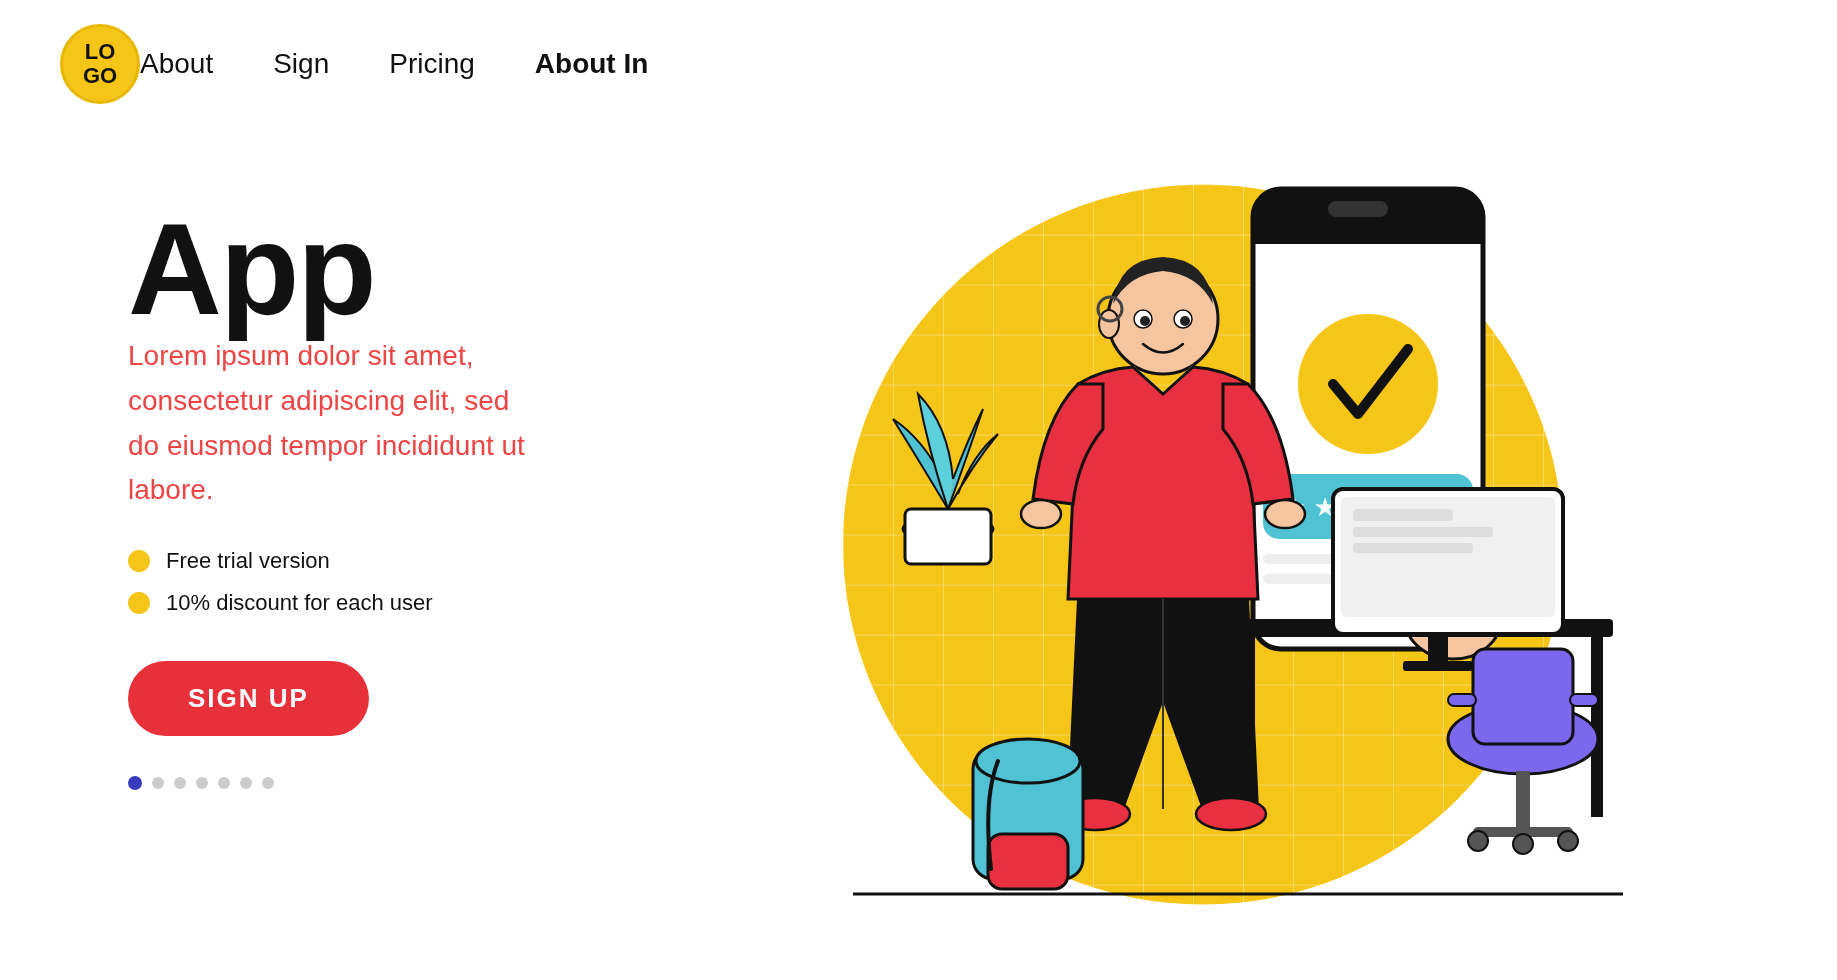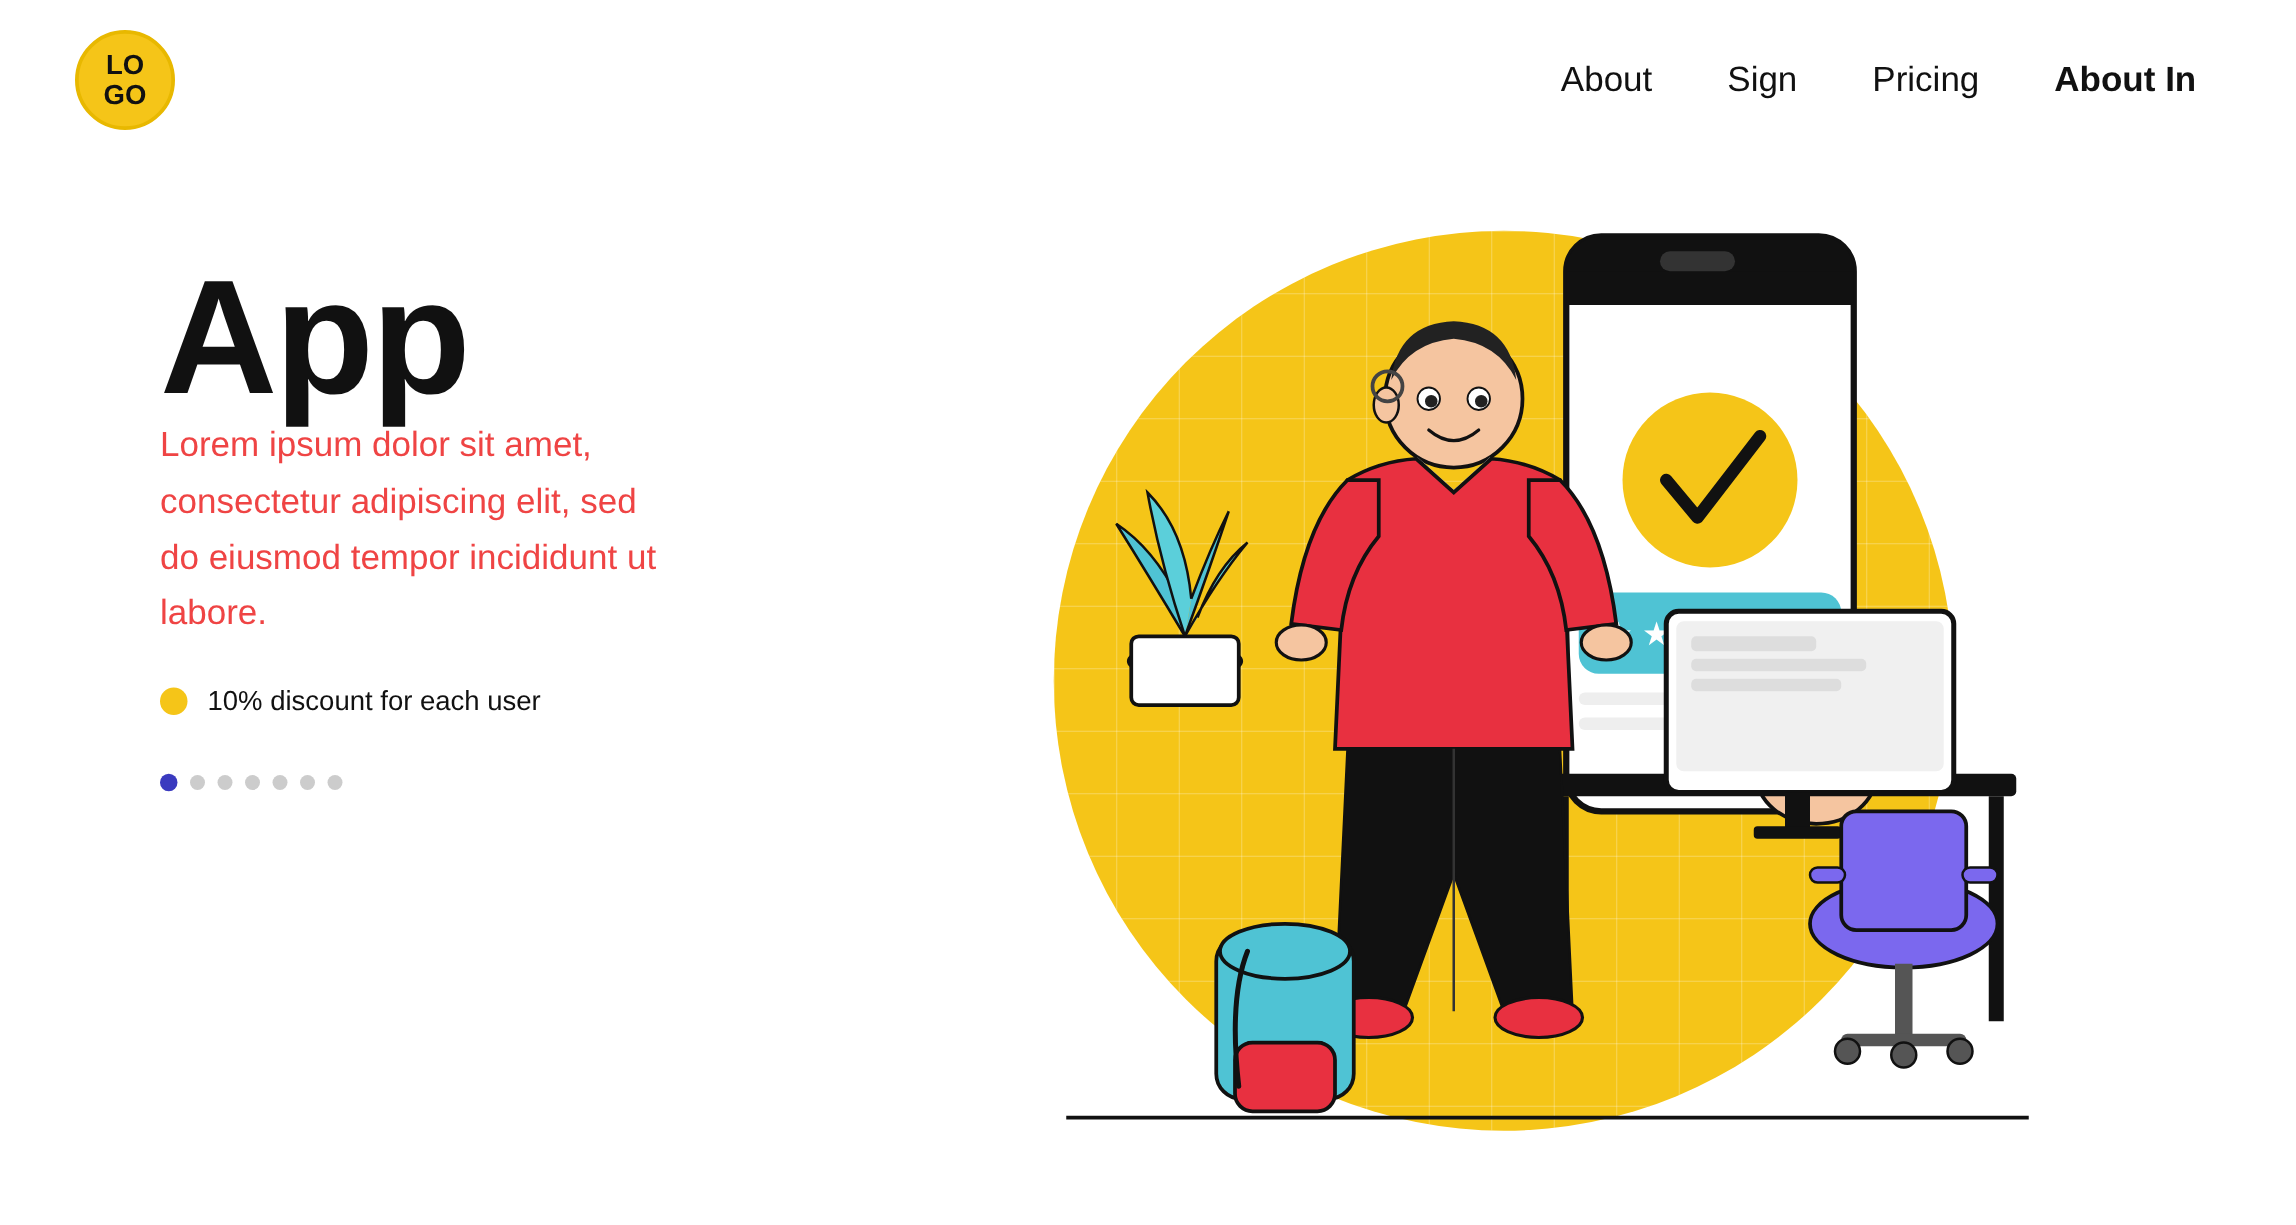--- a/index.html
+++ b/index.html
@@ -9,21 +9,21 @@
       width: 1837px;
       height: 980px;
       overflow: hidden;
       position: relative;
     }
 
     
     header {
       display: flex;
       align-items: center;
-      justify-content: space-between;
+      justify-content: flex-start;
       padding: 24px 80px 0 60px;
       position: relative;
       z-index: 10;
     }
     .logo-circle {
       width: 80px;
       height: 80px;
       border-radius: 50%;
       background: #F5C518;
       border: 3px solid #e8b800;
@@ -199,24 +199,29 @@
 
 <div class="main-content">
 
   <div class="left-side">
     <div class="title-app">App</div>
     <p class="description">Lorem ipsum dolor sit amet, consectetur adipiscing elit, sed do eiusmod tempor incididunt ut labore.</p>
 
     <ul class="features">
       <li>
         <span class="bullet"></span>
+        <span>Free trial version</span>
+      </li>
+      <li>
+        <span class="bullet"></span>
         <span>10% discount for each user</span>
       </li>
     </ul>
 
+    <button class="signup-btn">SIGN UP</button>
 
     <div class="pagination-dots">
       <div class="dot active"></div>
       <div class="dot"></div>
       <div class="dot"></div>
       <div class="dot"></div>
       <div class="dot"></div>
       <div class="dot"></div>
       <div class="dot"></div>
     </div>

